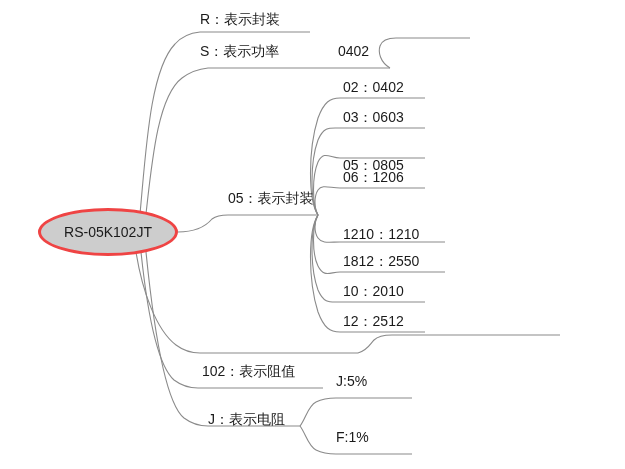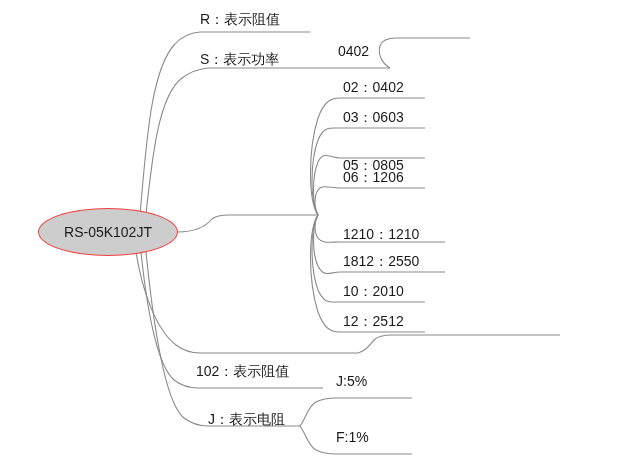--- a/index.html
+++ b/index.html
@@ -30,21 +30,21 @@
     white-space: nowrap;
     line-height: 1;
   }
   .root-node {
     position: absolute;
     display: flex;
     align-items: center;
     justify-content: center;
     border-radius: 50%;
     background: #cdcdcd;
-    border: 1px solid #ef4444;
+    border: 3px solid #ef4444;
     box-sizing: border-box;
   }
   .root-text {
     font-family: "Liberation Sans", sans-serif;
     font-size: 14px;
     color: #1a1a1a;
     white-space: nowrap;
   }
 </style>
 </head>
@@ -82,38 +82,39 @@
 
       <path d="M300,426 C306,418 308,406 316,402 C322,399 328,398 336,398 L412,398"></path>
       <path d="M300,426 C306,434 308,446 316,450 C322,453 328,454 336,454 L412,454"></path>
     </g>
   </svg>
 
   <div class="root-node" style="left:38px; top:208px; width:140px; height:48px;">
     <span class="root-text">RS-05K102JT</span>
   </div>
 
-  <div class="node-label" style="left:200px; top:12px;">R：表示阻值</div>
+  <div class="node-label" style="left:200px; top:12px;">R：表示封装</div>
 
-  <div class="node-label" style="left:200px; top:52px;">S：表示功率</div>
+  <div class="node-label" style="left:200px; top:44px;">S：表示功率</div>
 
   <div class="node-label" style="left:338px; top:44px;">0402</div>
 
+  <div class="node-label" style="left:228px; top:191px;">05：表示封装</div>
 
   <div class="node-label" style="left:343px; top:80px;">02：0402</div>
   <div class="node-label" style="left:343px; top:110px;">03：0603</div>
   <div class="node-label" style="left:343px; top:140px;margin-top:18px;">05：0805</div>
   <div class="node-label" style="left:343px; top:170px;">06：1206</div>
   <div class="node-label" style="left:343px; top:227px;">1210：1210</div>
   <div class="node-label" style="left:343px; top:254px;">1812：2550</div>
   <div class="node-label" style="left:343px; top:284px;">10：2010</div>
   <div class="node-label" style="left:343px; top:314px;">12：2512</div>
 
 
 
-  <div class="node-label" style="left:196px; top:364px;">102：表示阻值</div>
+  <div class="node-label" style="left:202px; top:364px;">102：表示阻值</div>
 
   <div class="node-label" style="left:208px; top:412px;">J：表示电阻</div>
 
   <div class="node-label" style="left:336px; top:374px;">J:5%</div>
   <div class="node-label" style="left:336px; top:430px;text-align:right;">F:1%</div>
 
 </div>
 
 </body></html>

